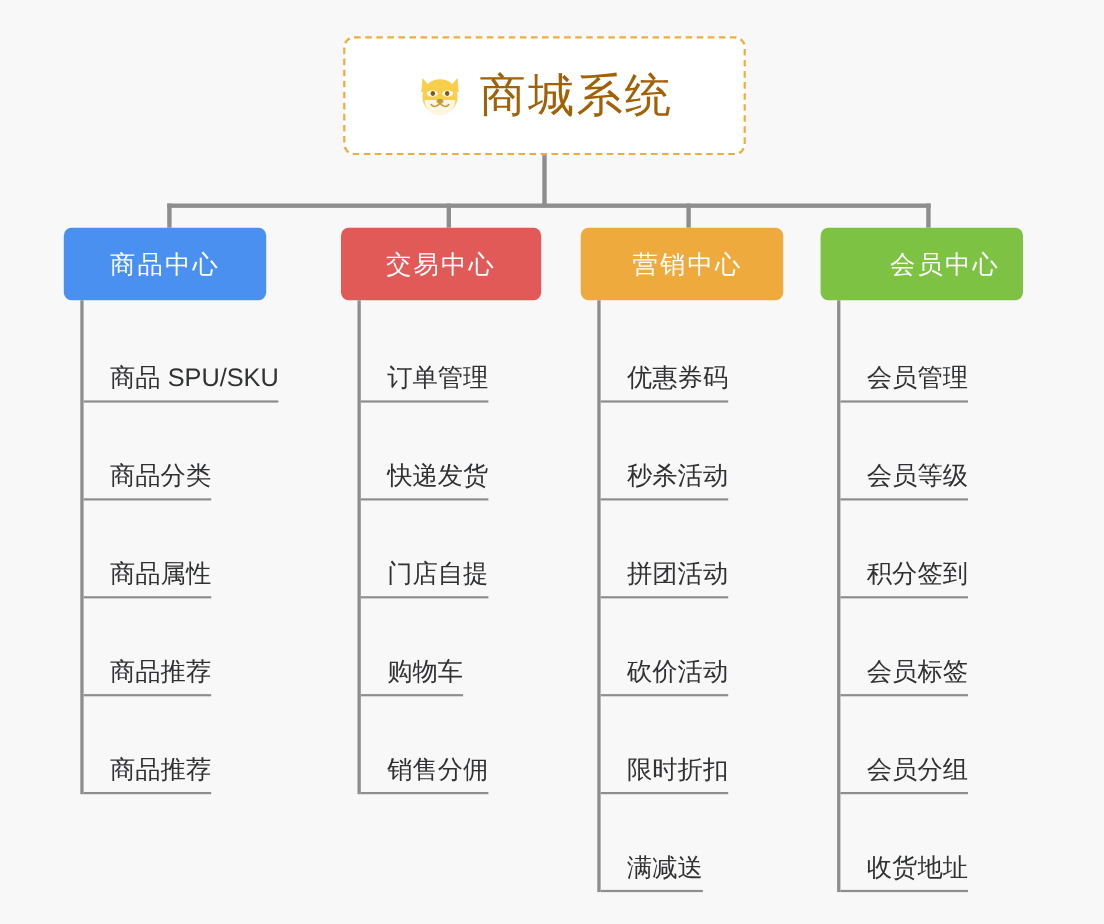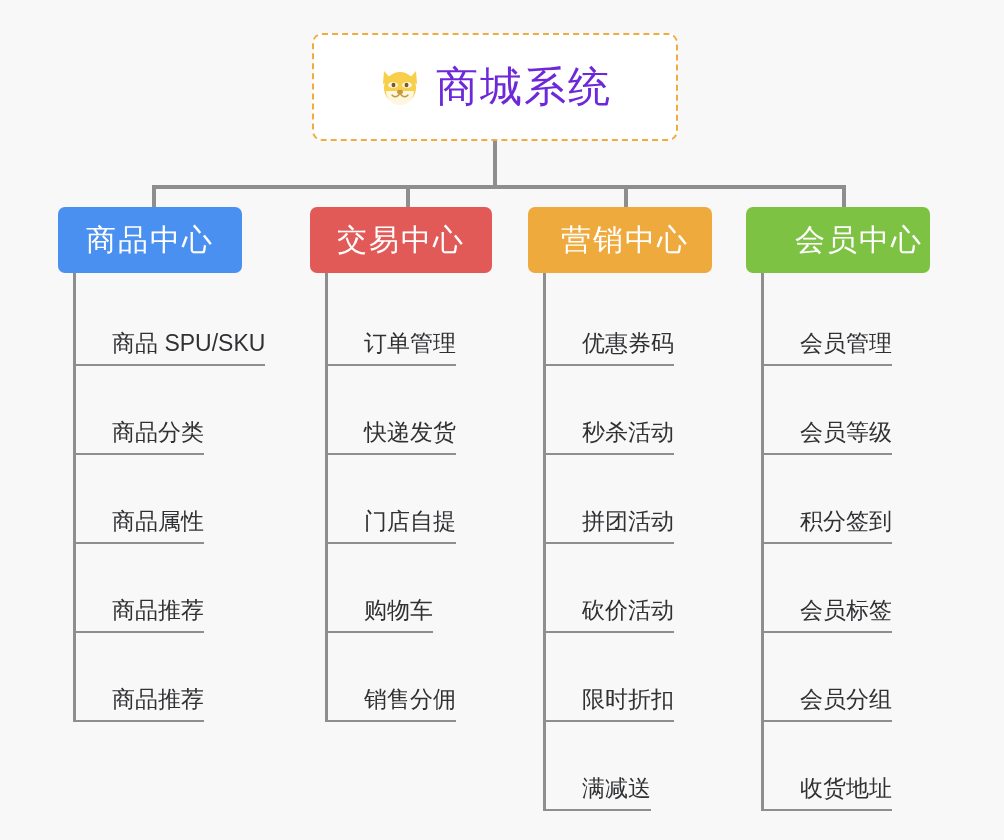--- a/index.html
+++ b/index.html
@@ -79,39 +79,39 @@
     top: 207px;
   }
   .cat-box {
     box-sizing: border-box;
     height: 66px;
     border-radius: 7px;
     display: flex;
     align-items: center;
     justify-content: center;
     color: #ffffff;
-    font-size: 30px;
+    font-size: 23px;
     letter-spacing: 2px;
     white-space: nowrap;
   }
   .branch {
     position: relative;
     margin-left: 15px;
     border-left: 3px solid #8e8e8e;
     padding-top: 4px;
   }
   .leaf {
     height: 89px;
     display: flex;
     align-items: flex-end;
     box-sizing: border-box;
   }
   .leaf-inner {
     border-bottom: 2px solid #8e8e8e;
-    padding: 0 0 6px 36px;
+    padding: 0 0 6px 24px;
     font-size: 23px;
     color: #303133;
     white-space: nowrap;
     line-height: 1.25;
   }
 </style>
 </head>
 <body style="background: rgb(248, 248, 248);">
 
 <div id="mindmap">
@@ -124,21 +124,21 @@
         <circle cx="22" cy="23" r="16" fill="#f7cf4a"></circle>
         <path d="M8 26 a14 14 0 0 0 28 0 z" fill="#fdf6e0"></path>
         <ellipse cx="15" cy="20" rx="5" ry="3" fill="#fdf6e0"></ellipse>
         <ellipse cx="29" cy="20" rx="5" ry="3" fill="#fdf6e0"></ellipse>
         <ellipse cx="15.5" cy="20" rx="2" ry="2.2" fill="#7a5a20"></ellipse>
         <ellipse cx="28.5" cy="20" rx="2" ry="2.2" fill="#7a5a20"></ellipse>
         <ellipse cx="22" cy="27" rx="3" ry="2.2" fill="#c59a3e"></ellipse>
         <path d="M22 29 q-5 5 -8 1 M22 29 q5 5 8 1" stroke="#c59a3e" stroke-width="1.4" fill="none" stroke-linecap="round"></path>
       </svg>
     </span>
-    <span class="root-title" style="color: #6d28d9;">商城系统</span>
+    <span class="root-title" style="color: #a16207;">商城系统</span>
   </div>
 
   <div class="conn conn-stem" style="background: rgb(142, 142, 142);"></div>
   <div class="conn conn-bar" style="left: 152px; width: 694px; background: rgb(142, 142, 142);"></div>
   <div class="conn conn-drop" style="left: 152px; background: rgb(142, 142, 142);"></div>
   <div class="conn conn-drop" style="left: 406px; background: rgb(142, 142, 142);"></div>
   <div class="conn conn-drop" style="left: 624px; background: rgb(142, 142, 142);"></div>
   <div class="conn conn-drop" style="left: 842px; background: rgb(142, 142, 142);"></div>
 
   <div class="column" style="left: 58px; width: 184px;">

